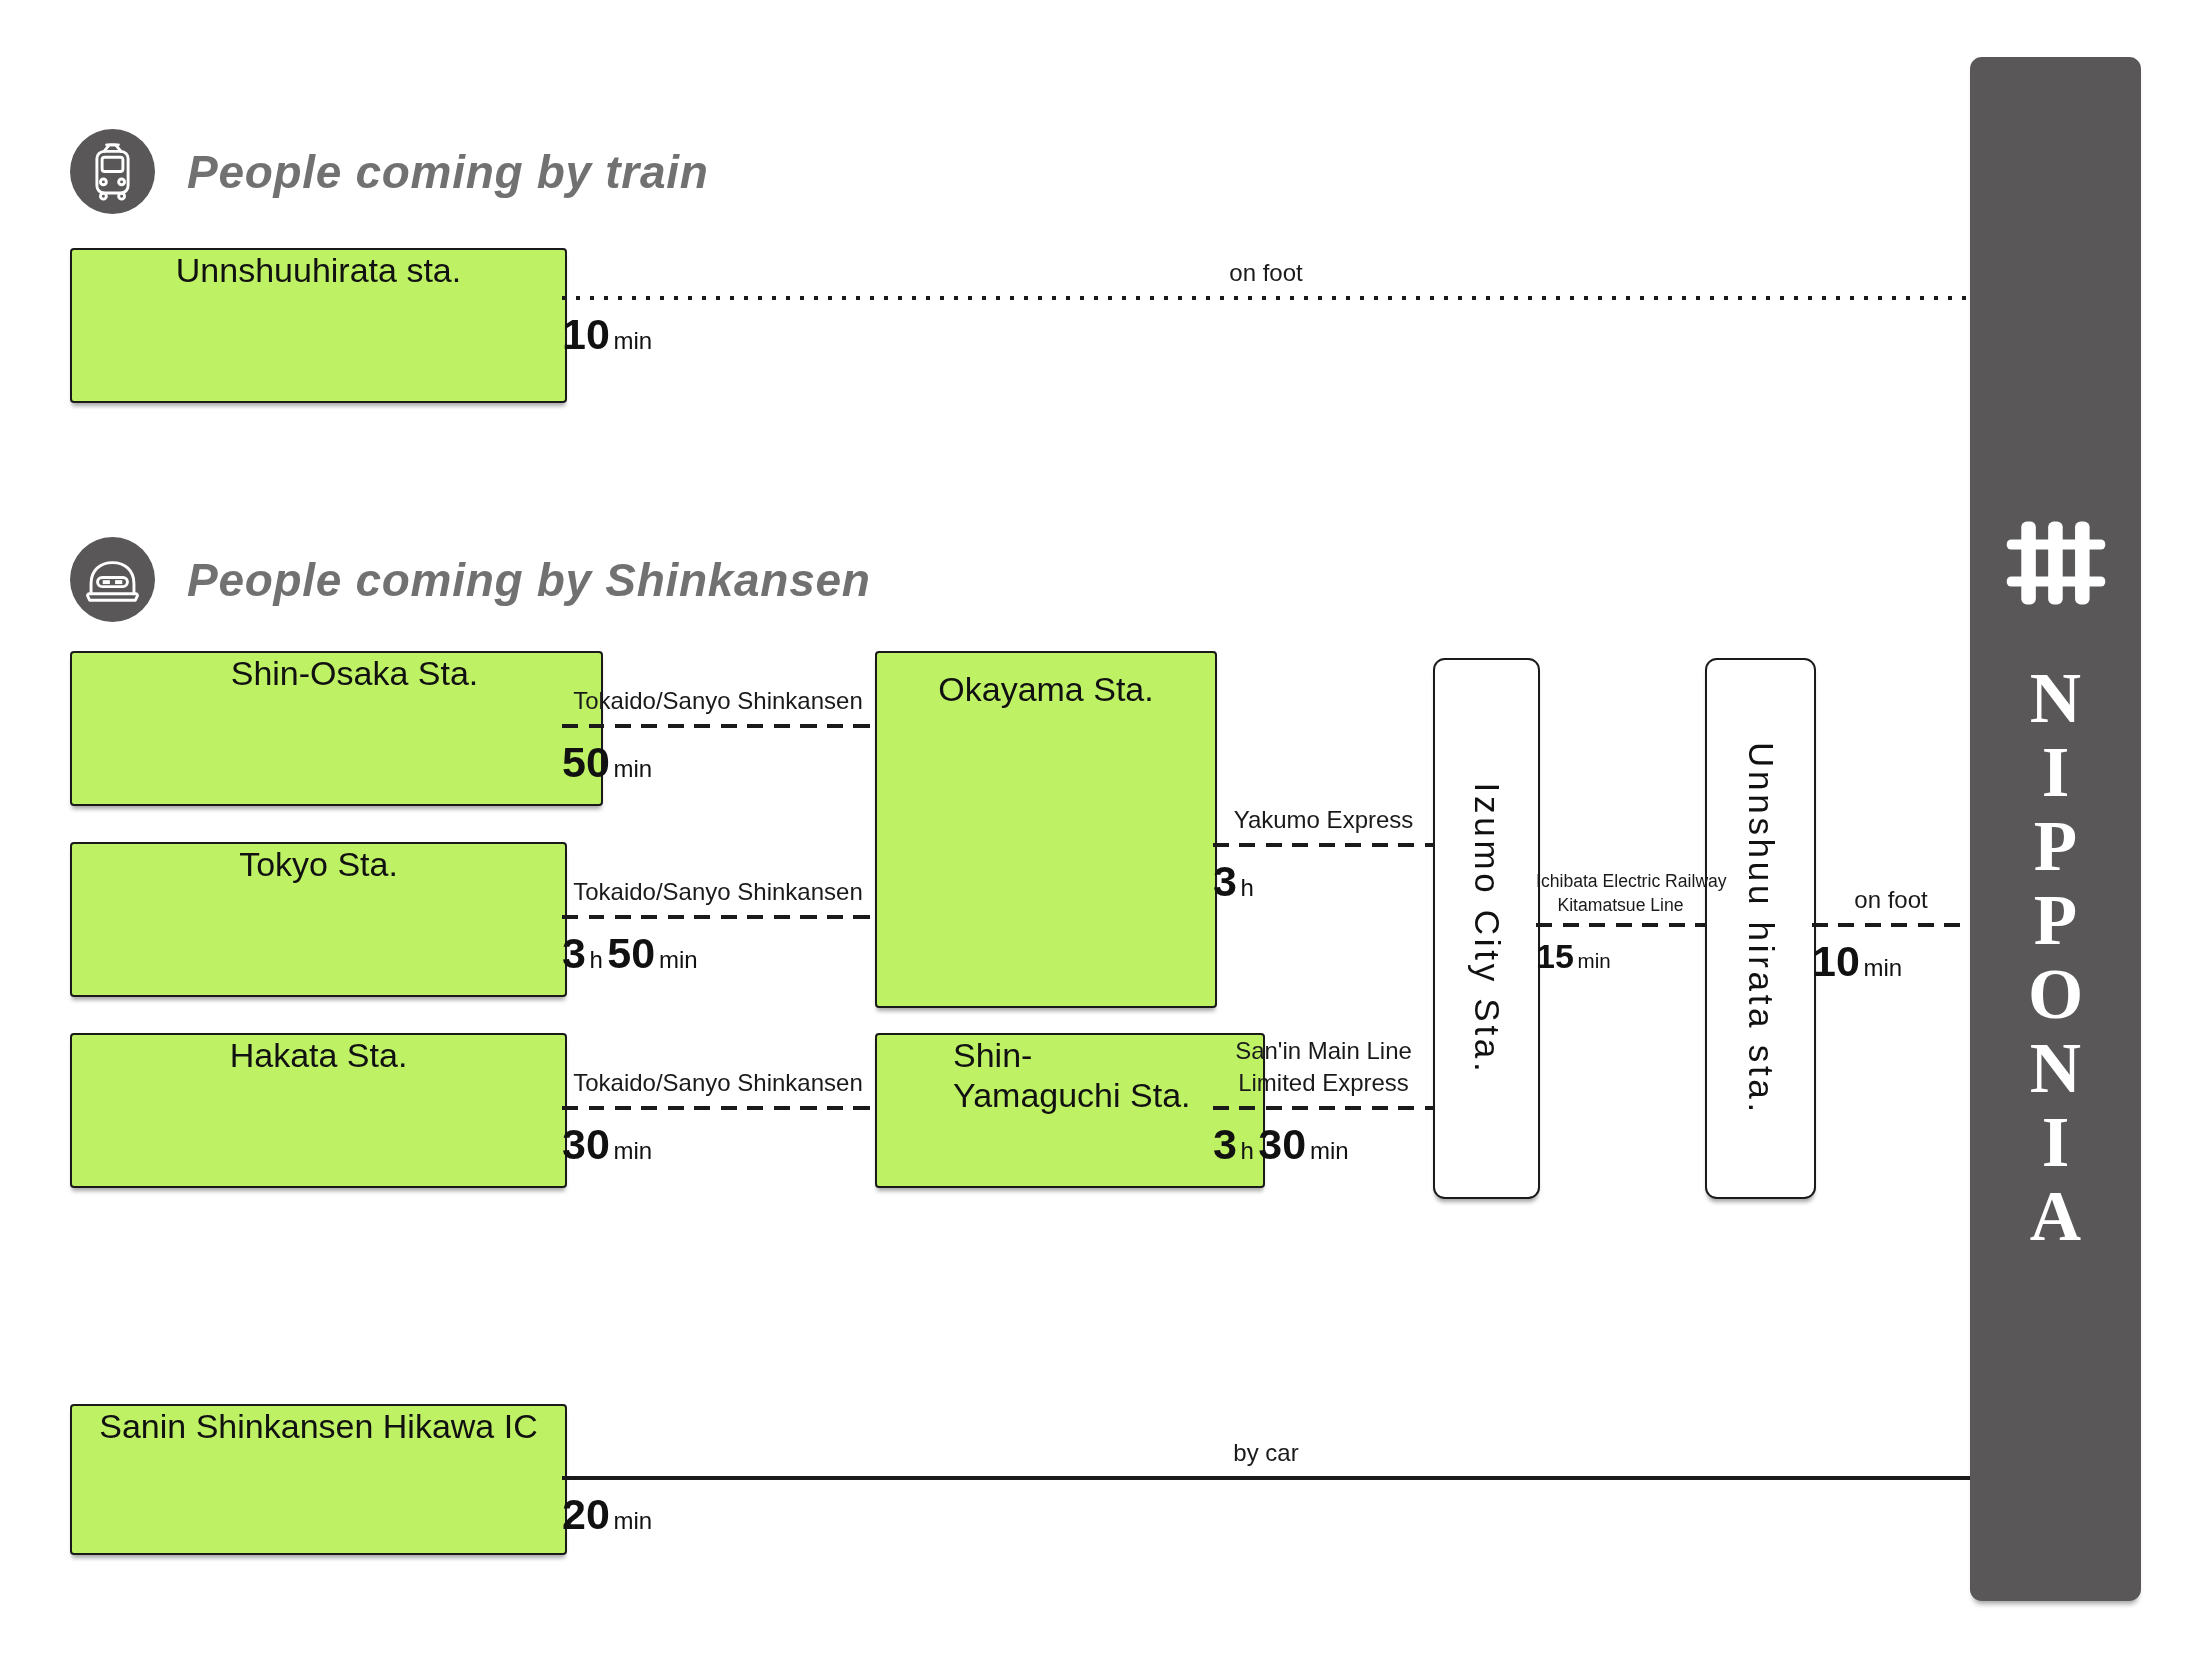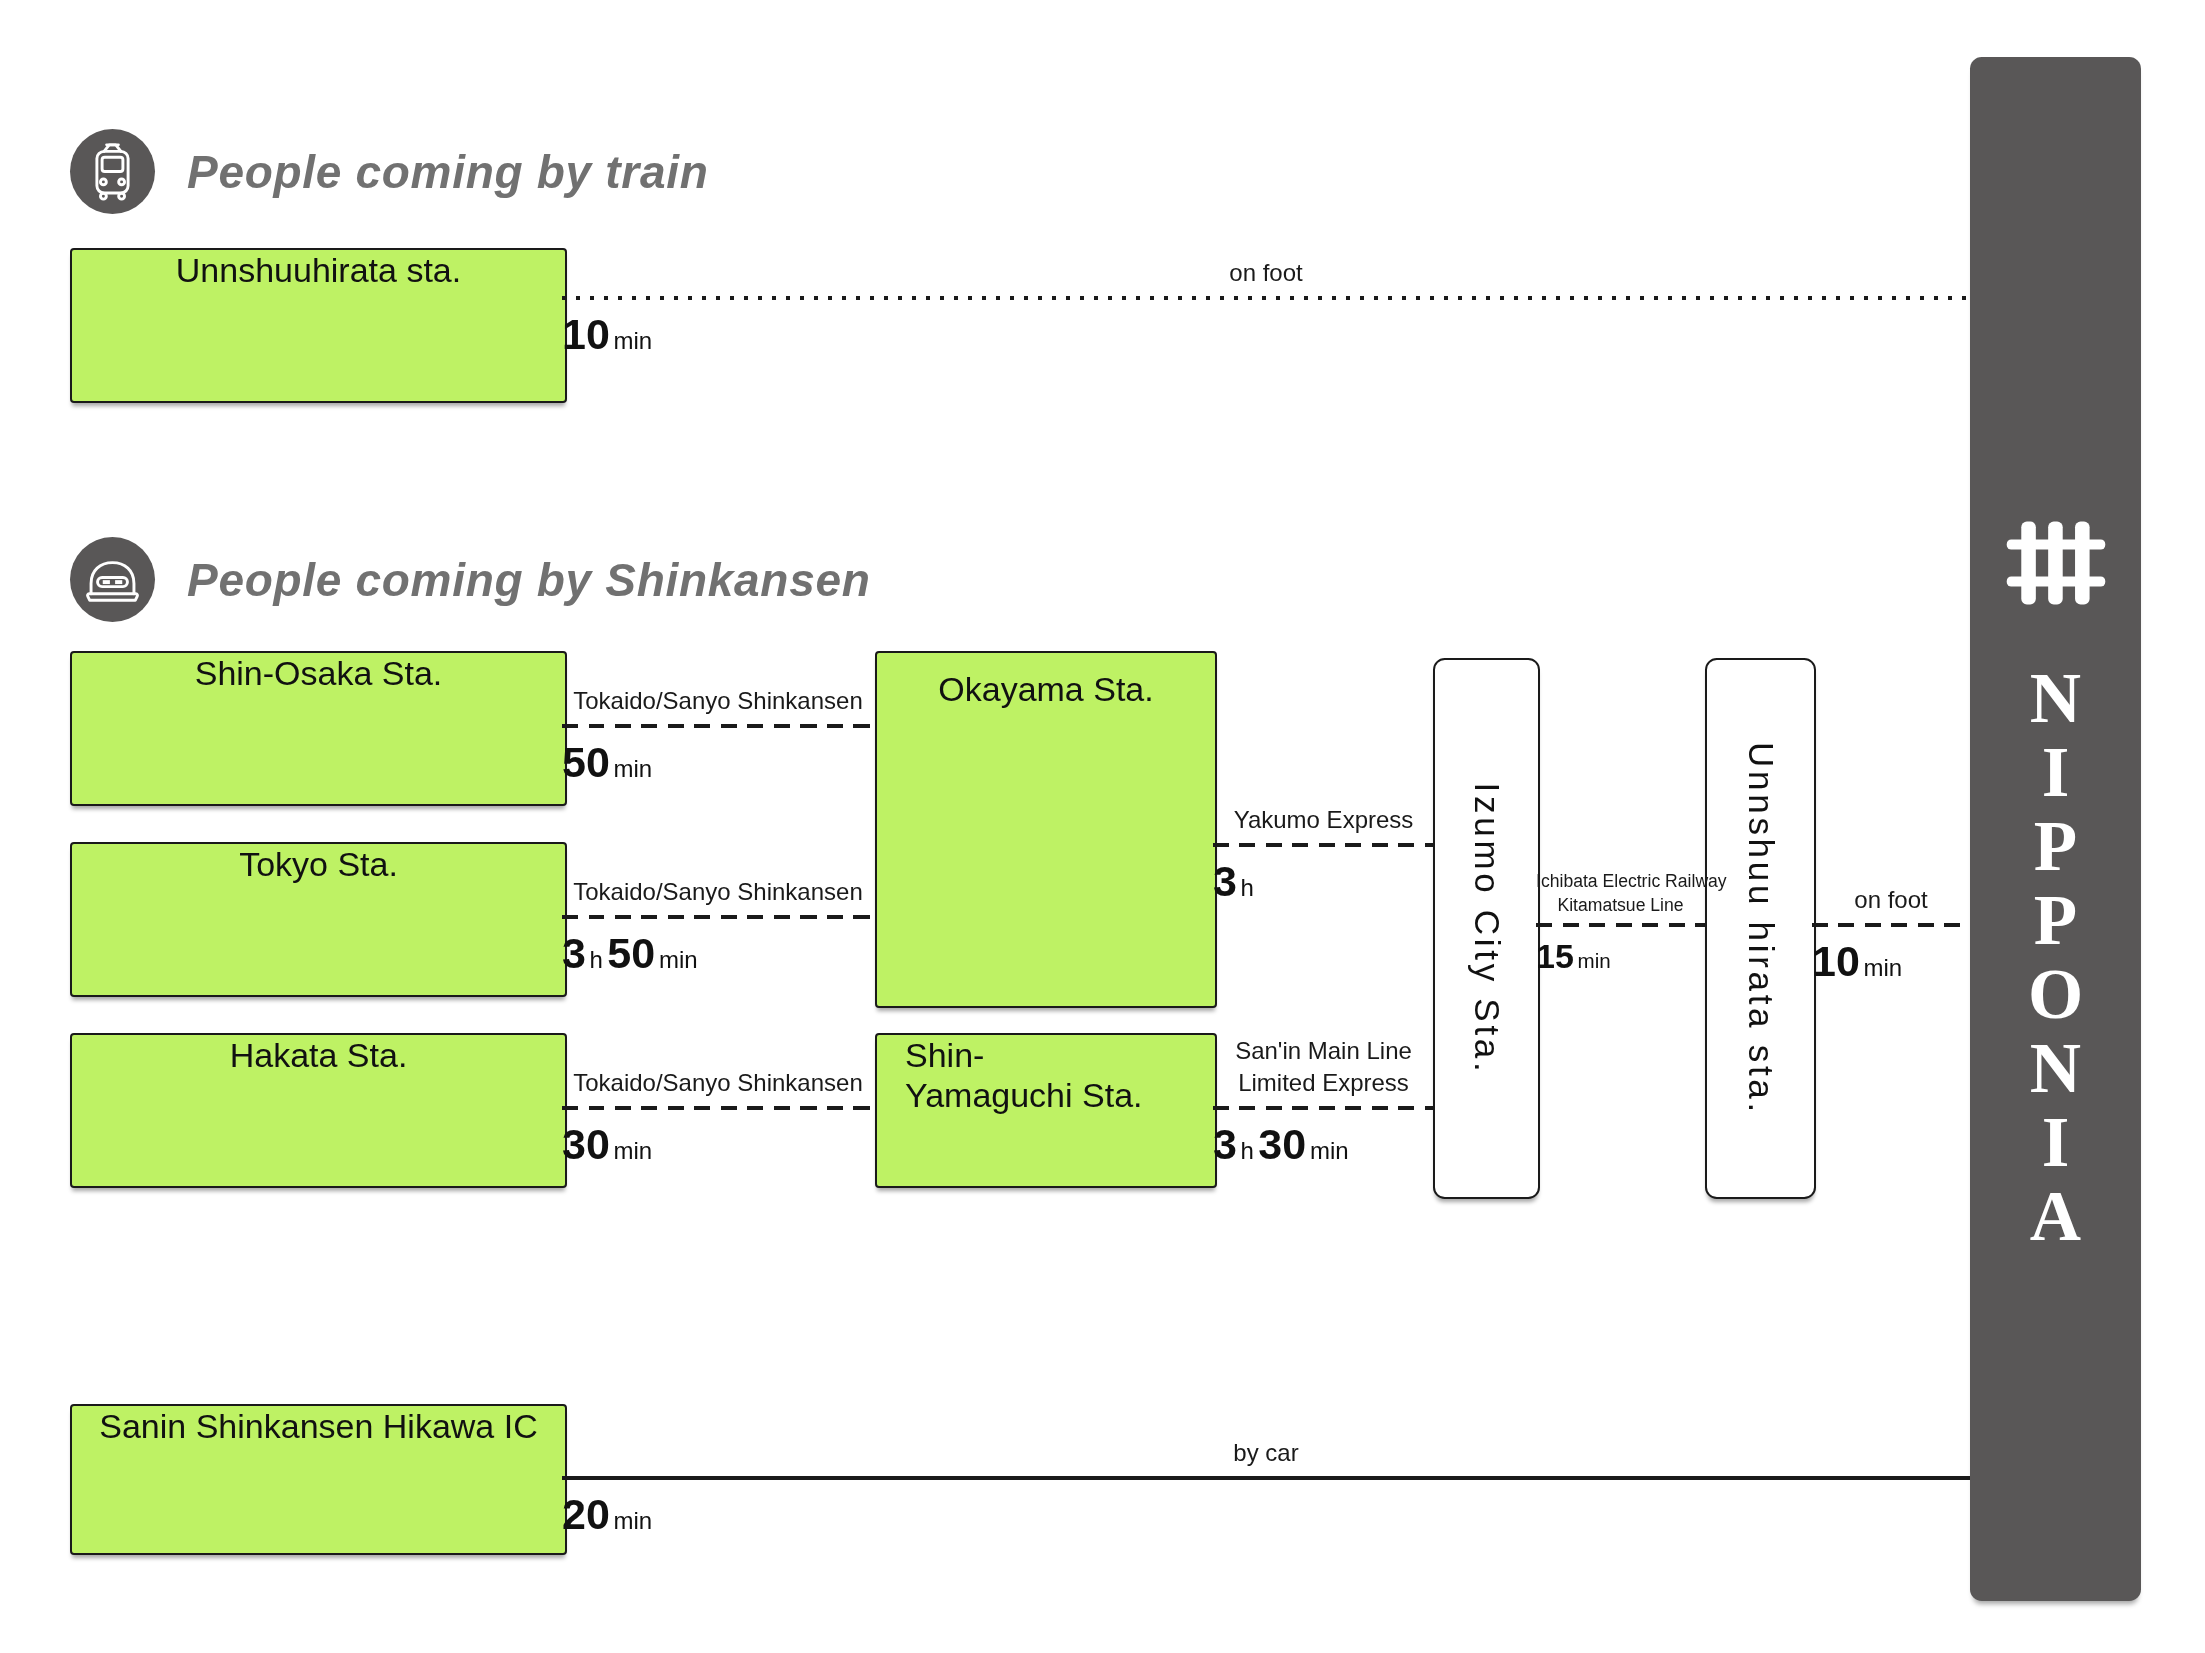--- a/index.html
+++ b/index.html
@@ -13,21 +13,21 @@
   .icon-circle svg{width:65px;height:65px;}
   .sec h2{margin:0;font-size:46px;font-weight:600;color:#717171;letter-spacing:0.7px;white-space:nowrap;}
 
   
   .hbox{position:absolute;background:#bef264;border:2.2px solid #1a1a1a;border-radius:4px;
         display:flex;align-items:flex-start;justify-content:center;
         box-shadow:0 5.1px 4.4px -2.9px rgba(0,0,0,.35);}
   .hbox .lbl{font-size:34px;color:#111;text-align:center;line-height:1.18;}
   .lbl-md{font-size:38px;}
   .lbl-sm{font-size:32px;}
-  .hbox.left-al{justify-content:flex-start;}
+  .hbox.left-al{justify-content:flex-start;padding-left:48px;}
   .hbox.left-al .lbl{text-align:left;padding-left:28px;}
 
   
   .vbox{position:absolute;background:#fff;border:2.2px solid #1a1a1a;border-radius:11.8px;
         box-shadow:0 5.1px 4.4px -2.9px rgba(0,0,0,.35);}
   .vtext{position:absolute;top:50%;left:50%;transform:translate(-50%,-50%) rotate(90deg);
          white-space:nowrap;font-size:35px;letter-spacing:3.7px;color:#111;}
 
   
   .conn{position:absolute;height:0;}
@@ -91,21 +91,21 @@
         <path d="M17 72 V56 C17 36 31 24 50 24 C69 24 83 36 83 56 V72"></path>
         <path d="M14 72 H86 C88 72 89 74 88 76 L85 82 H15 L12 76 C11 74 12 72 14 72 Z"></path>
         <rect x="27" y="47" width="46" height="14" rx="7"></rect>
         <rect x="35" y="51" width="11" height="6" fill="#fff" stroke="none"></rect>
         <rect x="54" y="51" width="11" height="6" fill="#fff" stroke="none"></rect>
       </svg>
     </div>
     <h2>People coming by Shinkansen</h2>
   </div>
 
-  <div class="hbox" style="left:70px;top:651px;width:493px;height:151px;">
+  <div class="hbox" style="left:70px;top:651px;width:493px;height:151px;padding-left:36px;">
     <span class="lbl">Shin-Osaka Sta.</span>
   </div>
   <div class="hbox" style="left:70px;top:842px;width:493px;height:151px;">
     <span class="lbl">Tokyo Sta.</span>
   </div>
   <div class="hbox" style="left:70px;top:1033px;width:493px;height:151px;">
     <span class="lbl">Hakata Sta.</span>
   </div>
 
   <div class="hbox" style="left:875px;top:651px;width:338px;height:353px;">

